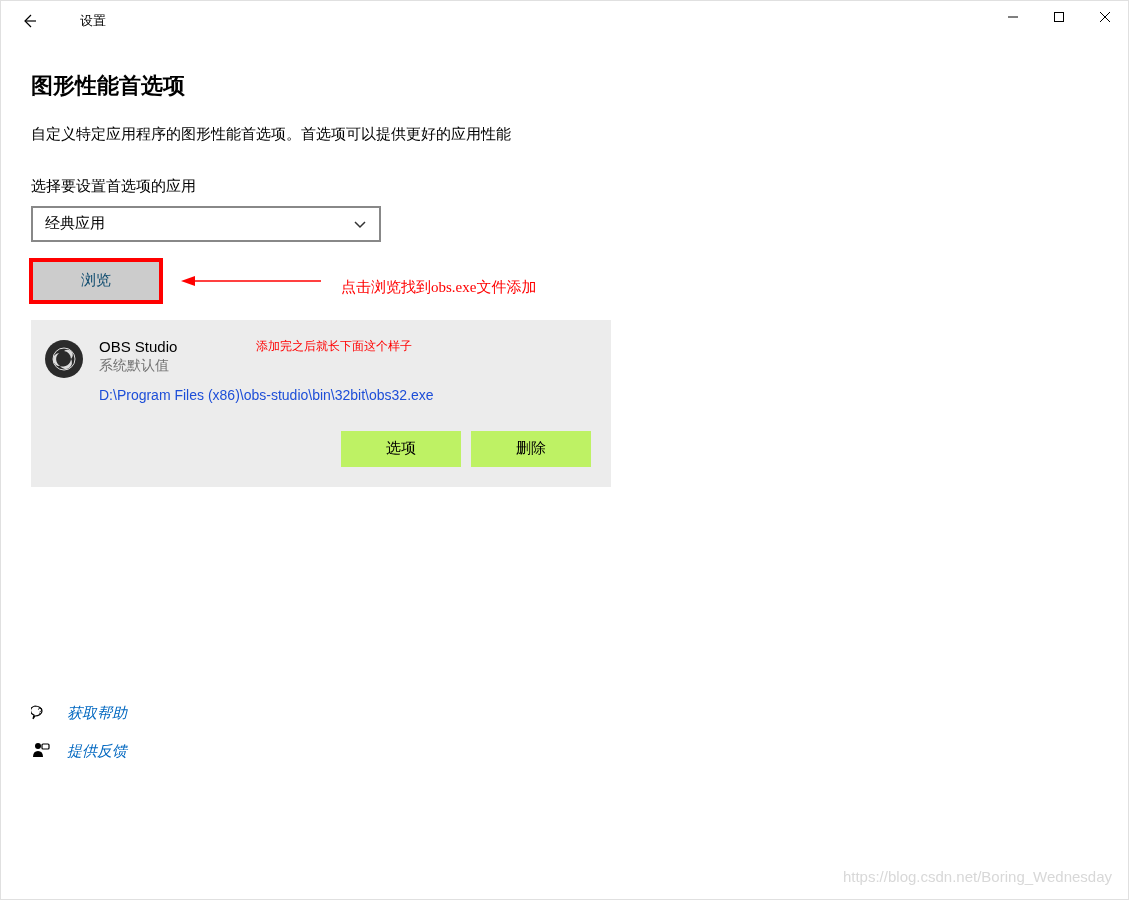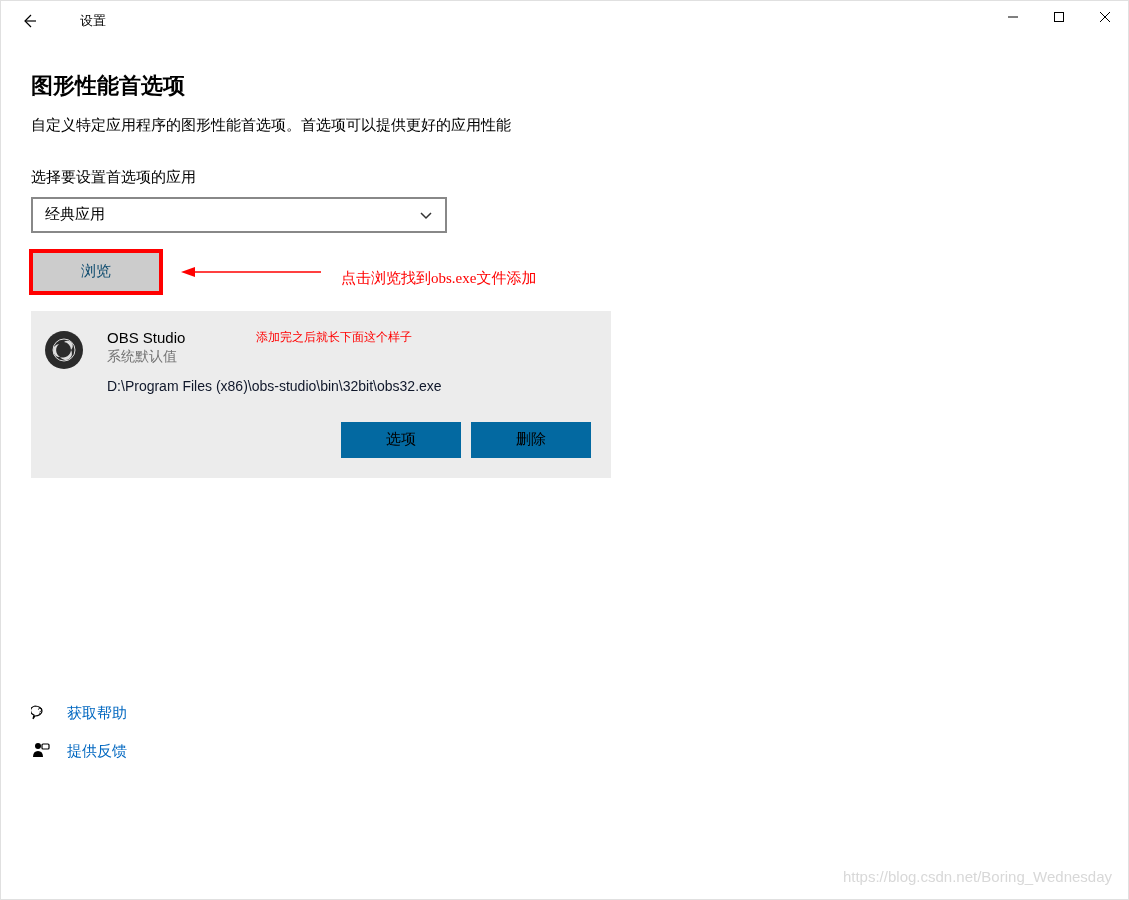--- a/index.html
+++ b/index.html
@@ -57,36 +57,36 @@
     }
     .page-title {
       font-size: 30px;
       font-weight: 600;
       color: #000;
     }
     .section-title {
       font-size: 22px;
       font-weight: 600;
       color: #000;
-      margin-bottom: 11px;
+      margin-bottom: 20px;
     }
     .description {
       font-size: 15px;
       color: #000;
       line-height: 1.7;
       max-width: 590px;
       margin-bottom: 30px;
     }
     .label {
       font-size: 15px;
       color: #000;
       margin-bottom: 10px;
     }
     .dropdown {
-      width: 416px;
+      width: 350px;
       height: 36px;
       border: 2px solid #888;
       display: flex;
       align-items: center;
       justify-content: space-between;
       padding: 0 12px;
       font-size: 15px;
       cursor: pointer;
       margin-bottom: 18px;
       background: #fff;
@@ -125,21 +125,21 @@
       margin-top: 13px;
     }
     .app-card {
       width: 580px;
       background: #ececec;
       padding: 18px 20px 20px 14px;
       position: relative;
     }
     .app-row {
       display: flex;
-      gap: 24px;
+      gap: 16px;
     }
     .app-icon {
       width: 38px;
       height: 38px;
       border-radius: 50%;
       background: #2b2b2b;
       display: flex;
       align-items: center;
       justify-content: center;
       flex-shrink: 0;
@@ -153,41 +153,41 @@
       color: #000;
       margin-bottom: 2px;
     }
     .app-default {
       font-size: 14px;
       color: #737373;
       margin-bottom: 2px;
     }
     .app-path {
       font-size: 14px;
-      color: #0f172a;
+      color: #1d4ed8;
       margin-top: 12px;
     }
     .annotation2 {
       position: absolute;
       left: 225px;
       top: 18px;
       color: #f00;
       font-size: 12px;
       font-family: "SimSun", serif;
     }
     .card-buttons {
       display: flex;
       justify-content: flex-end;
       gap: 10px;
       margin-top: 28px;
     }
     .card-btn {
       width: 120px;
       height: 36px;
-      background: #0369a1;
+      background: #bef264;
       border: none;
       font-size: 15px;
       font-family: inherit;
       cursor: pointer;
     }
     .footer-links {
       position: absolute;
       bottom: 120px;
       left: 30px;
     }
@@ -199,20 +199,21 @@
       cursor: pointer;
     }
     .footer-link .icon-slot {
       width: 20px;
       display: flex;
       justify-content: center;
     }
     .footer-link span.txt {
       color: #0067c0;
       font-size: 15px;
+      font-style: italic;
     }
     .watermark {
       position: absolute;
       bottom: 14px;
       right: 16px;
       color: #d8d8d8;
       font-size: 15px;
     }
   </style>
 </head>

